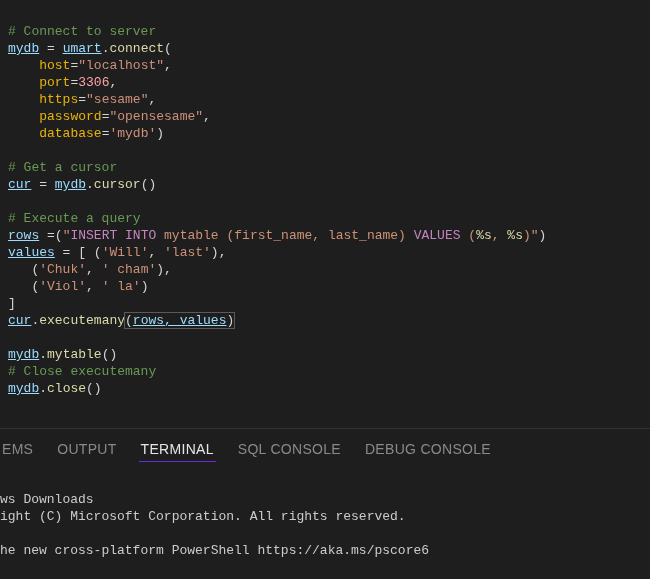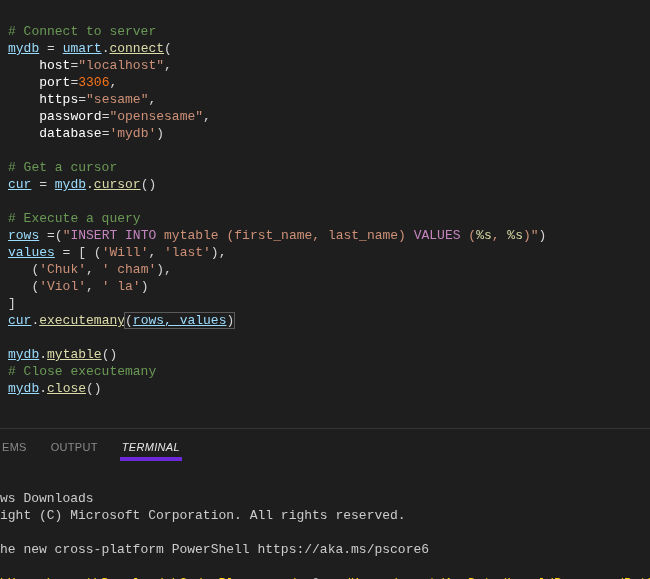--- a/index.html
+++ b/index.html
@@ -17,49 +17,48 @@
     line-height: 17px;
     height: 428px;
     overflow: hidden;
     white-space: pre;
   }
   .panel-tabs {
     display: flex;
     border-top: 1px solid #333;
     padding: 8px 2px 8px 0;
     font-family: "Segoe UI", Arial, sans-serif;
-    font-size: 11px;
+    font-size: 14px;
     color: #8a8a8a;
     gap: 20px;
   }
   .panel-tab {
     padding: 4px 2px;
     cursor: pointer;
     letter-spacing: 0.3px;
   }
   .panel-tab.active {
     color: #e6e6e6;
-    border-bottom: 4px solid #6d28d9;
-    font-style: italic;
+    border-bottom: 1px solid #6d28d9;
   }
   .terminal {
     padding: 4px 0 0 0;
     line-height: 17px;
     color: #cccccc;
     white-space: pre;
     font-size: 13px;
   }
   
   .cmt { color: #6a9955; }
   .var { color: #9cdcfe; text-decoration: underline; }
-  .fn  { color: #dcdcaa; text-decoration: underline; }
+  .fn  { color: #dcdcaa; }
   .op  { color: #d4d4d4; }
-  .kw  { color: #ffffff; }
+  .kw  { color: #eab308; }
   .str { color: #ce9178; }
-  .num { color: #f97316; }
+  .num { color: #fca5a5; }
   .pn  { color: #d4d4d4; }
   .sql { color: #c586c0; }
   .sqlfn { color: #dcdcaa; }
   .paramHint { outline: 1px solid #5a5a5a; }
   .t-path { color: #ffd700; }
   .t-op   { color: #cccccc; }
 </style>
 </head>
 <body>
 
@@ -85,20 +84,22 @@
 
 <span class="var">mydb</span><span class="pn">.</span><span class="fn">mytable</span><span class="pn">()</span>
 <span class="cmt"># Close executemany</span>
 <span class="var">mydb</span><span class="pn">.</span><span class="fn">close</span><span class="pn">()</span>
 </div>
 
 <div class="panel-tabs">
   <div class="panel-tab">EMS</div>
   <div class="panel-tab">OUTPUT</div>
   <div class="panel-tab active">TERMINAL</div>
+  <div class="panel-tab">SQL CONSOLE</div>
+  <div class="panel-tab">DEBUG CONSOLE</div>
 </div>
 
 <div class="terminal">
 <span>ws Downloads</span>
 <span>ight (C) Microsoft Corporation. All rights reserved.</span>
 <span></span>
 <span>he new cross-platform PowerShell https://aka.ms/pscore6</span>
 <span></span>
 <span class="t-path">\Users\umart\Downloads\Code Playground&gt; </span><span class="t-op">&amp; </span><span class="t-path">c:/Users/umart/AppData/Local/Programs/Python/Python</span>
 

